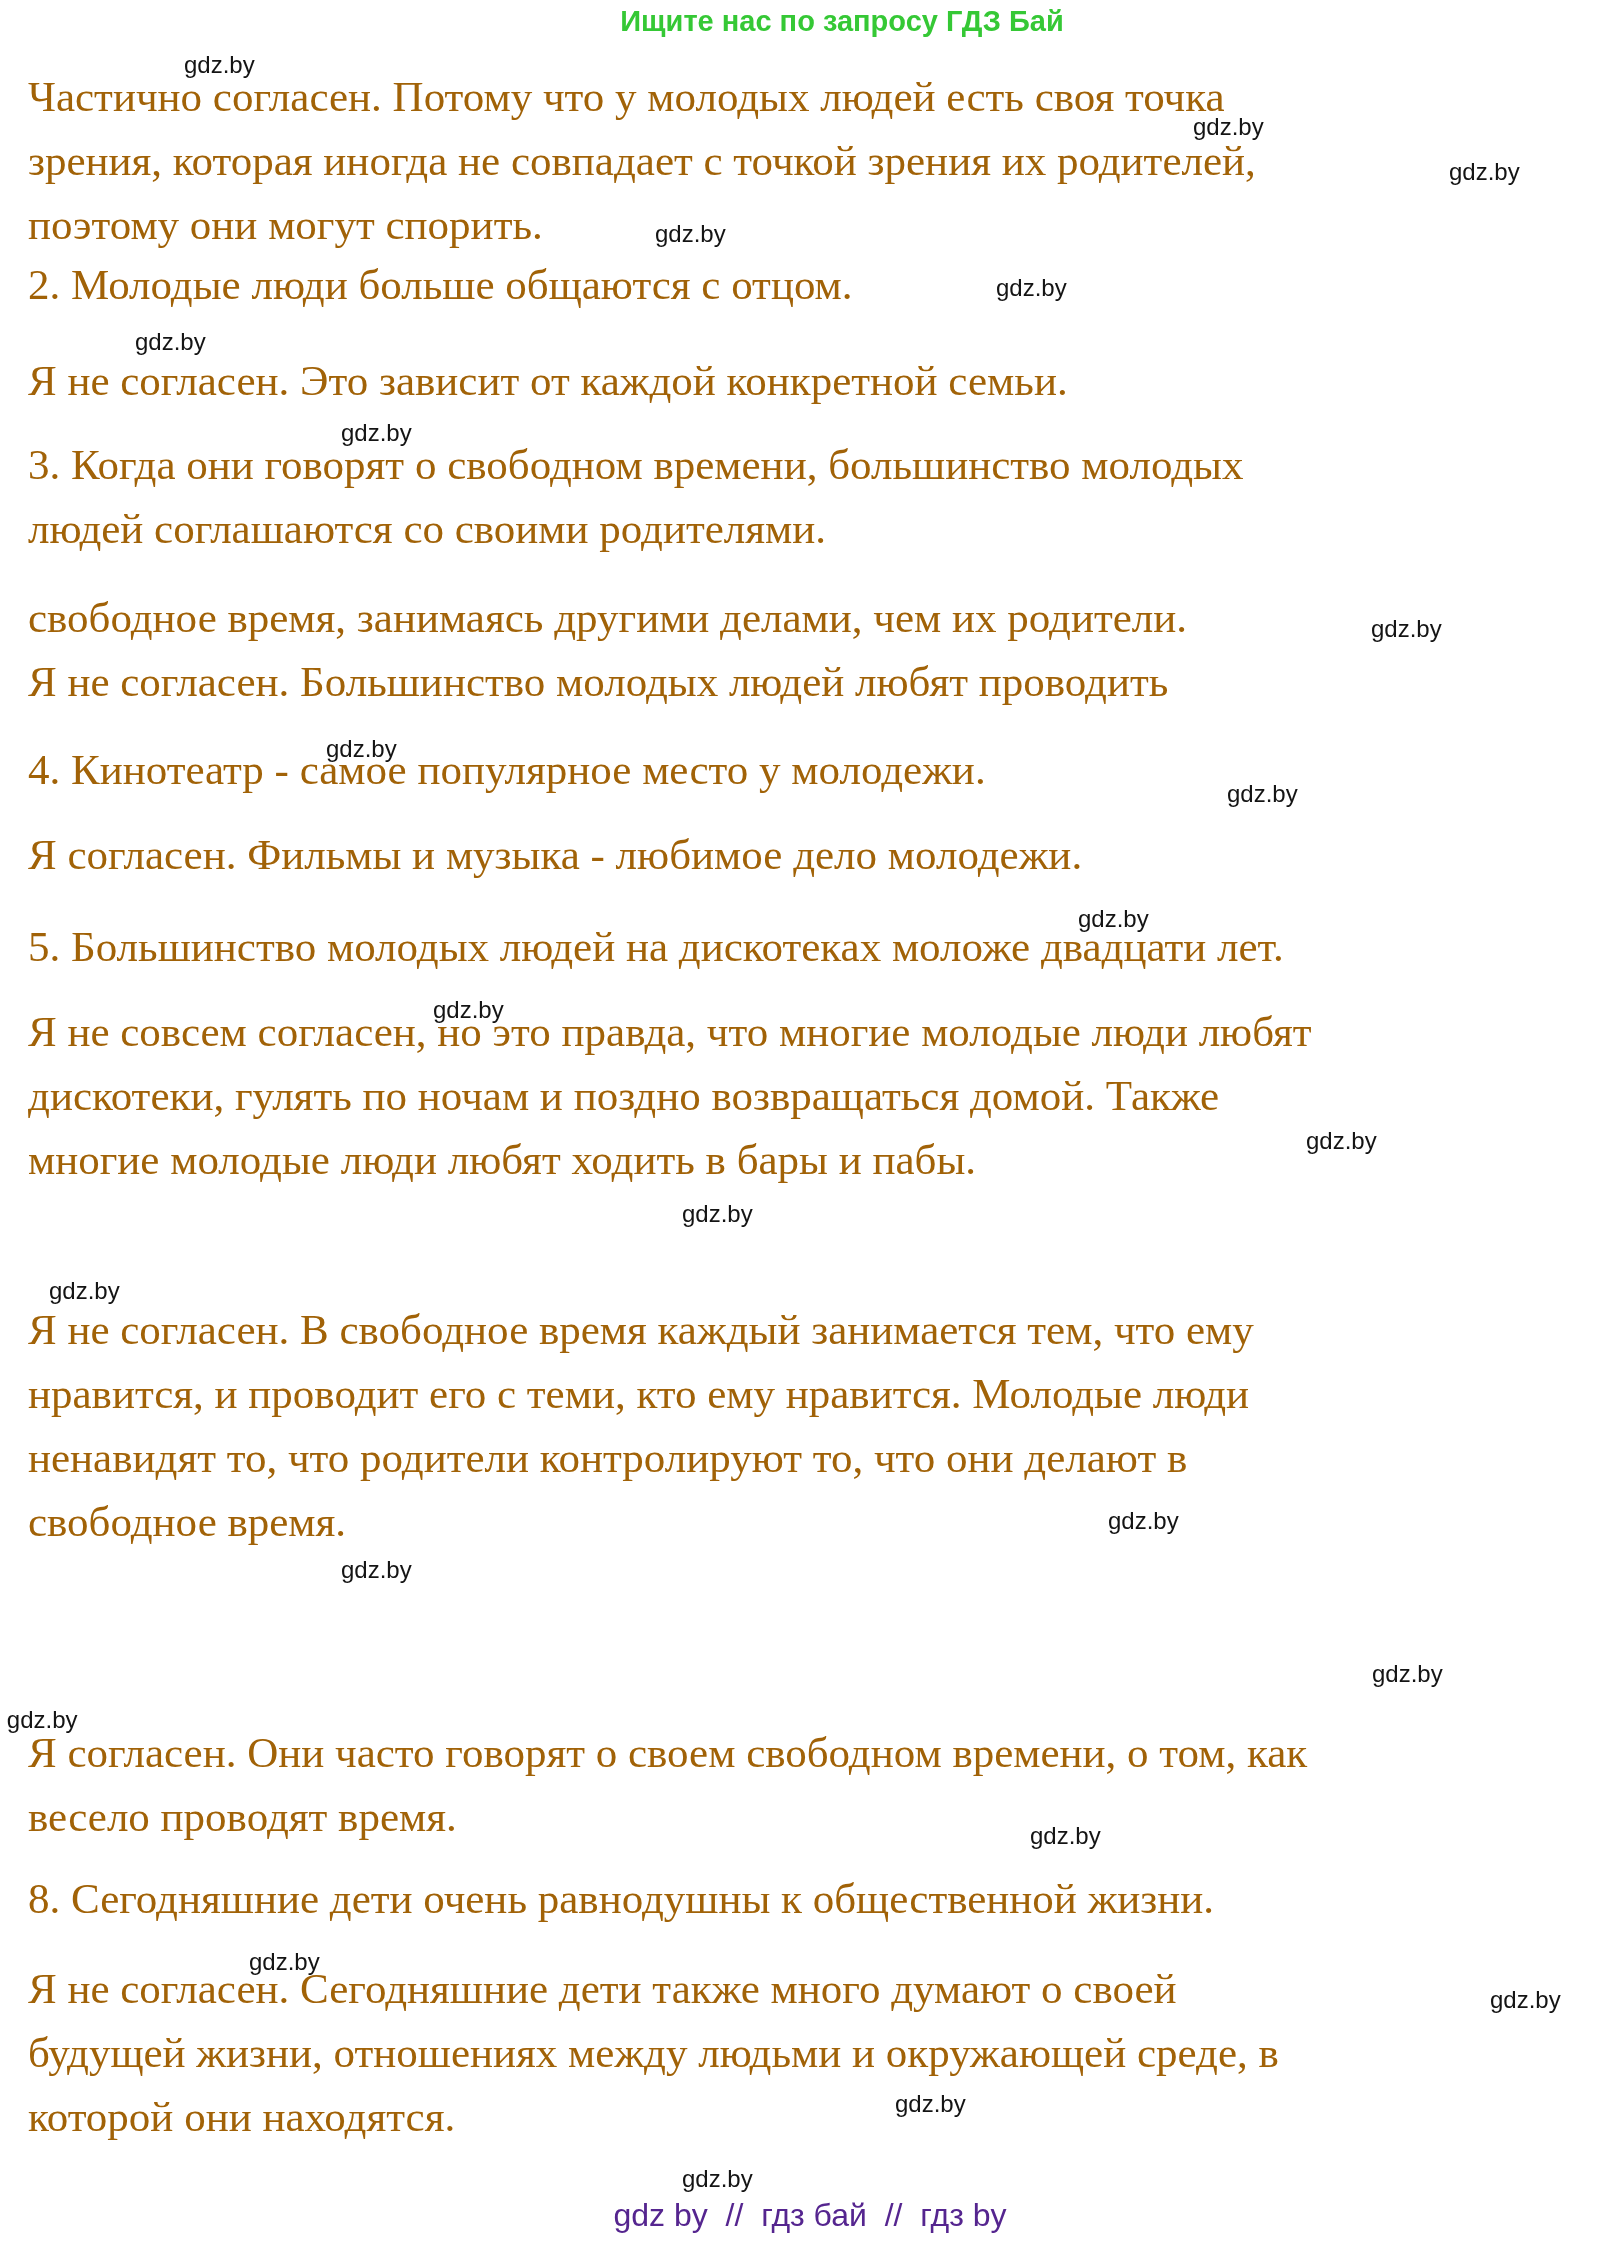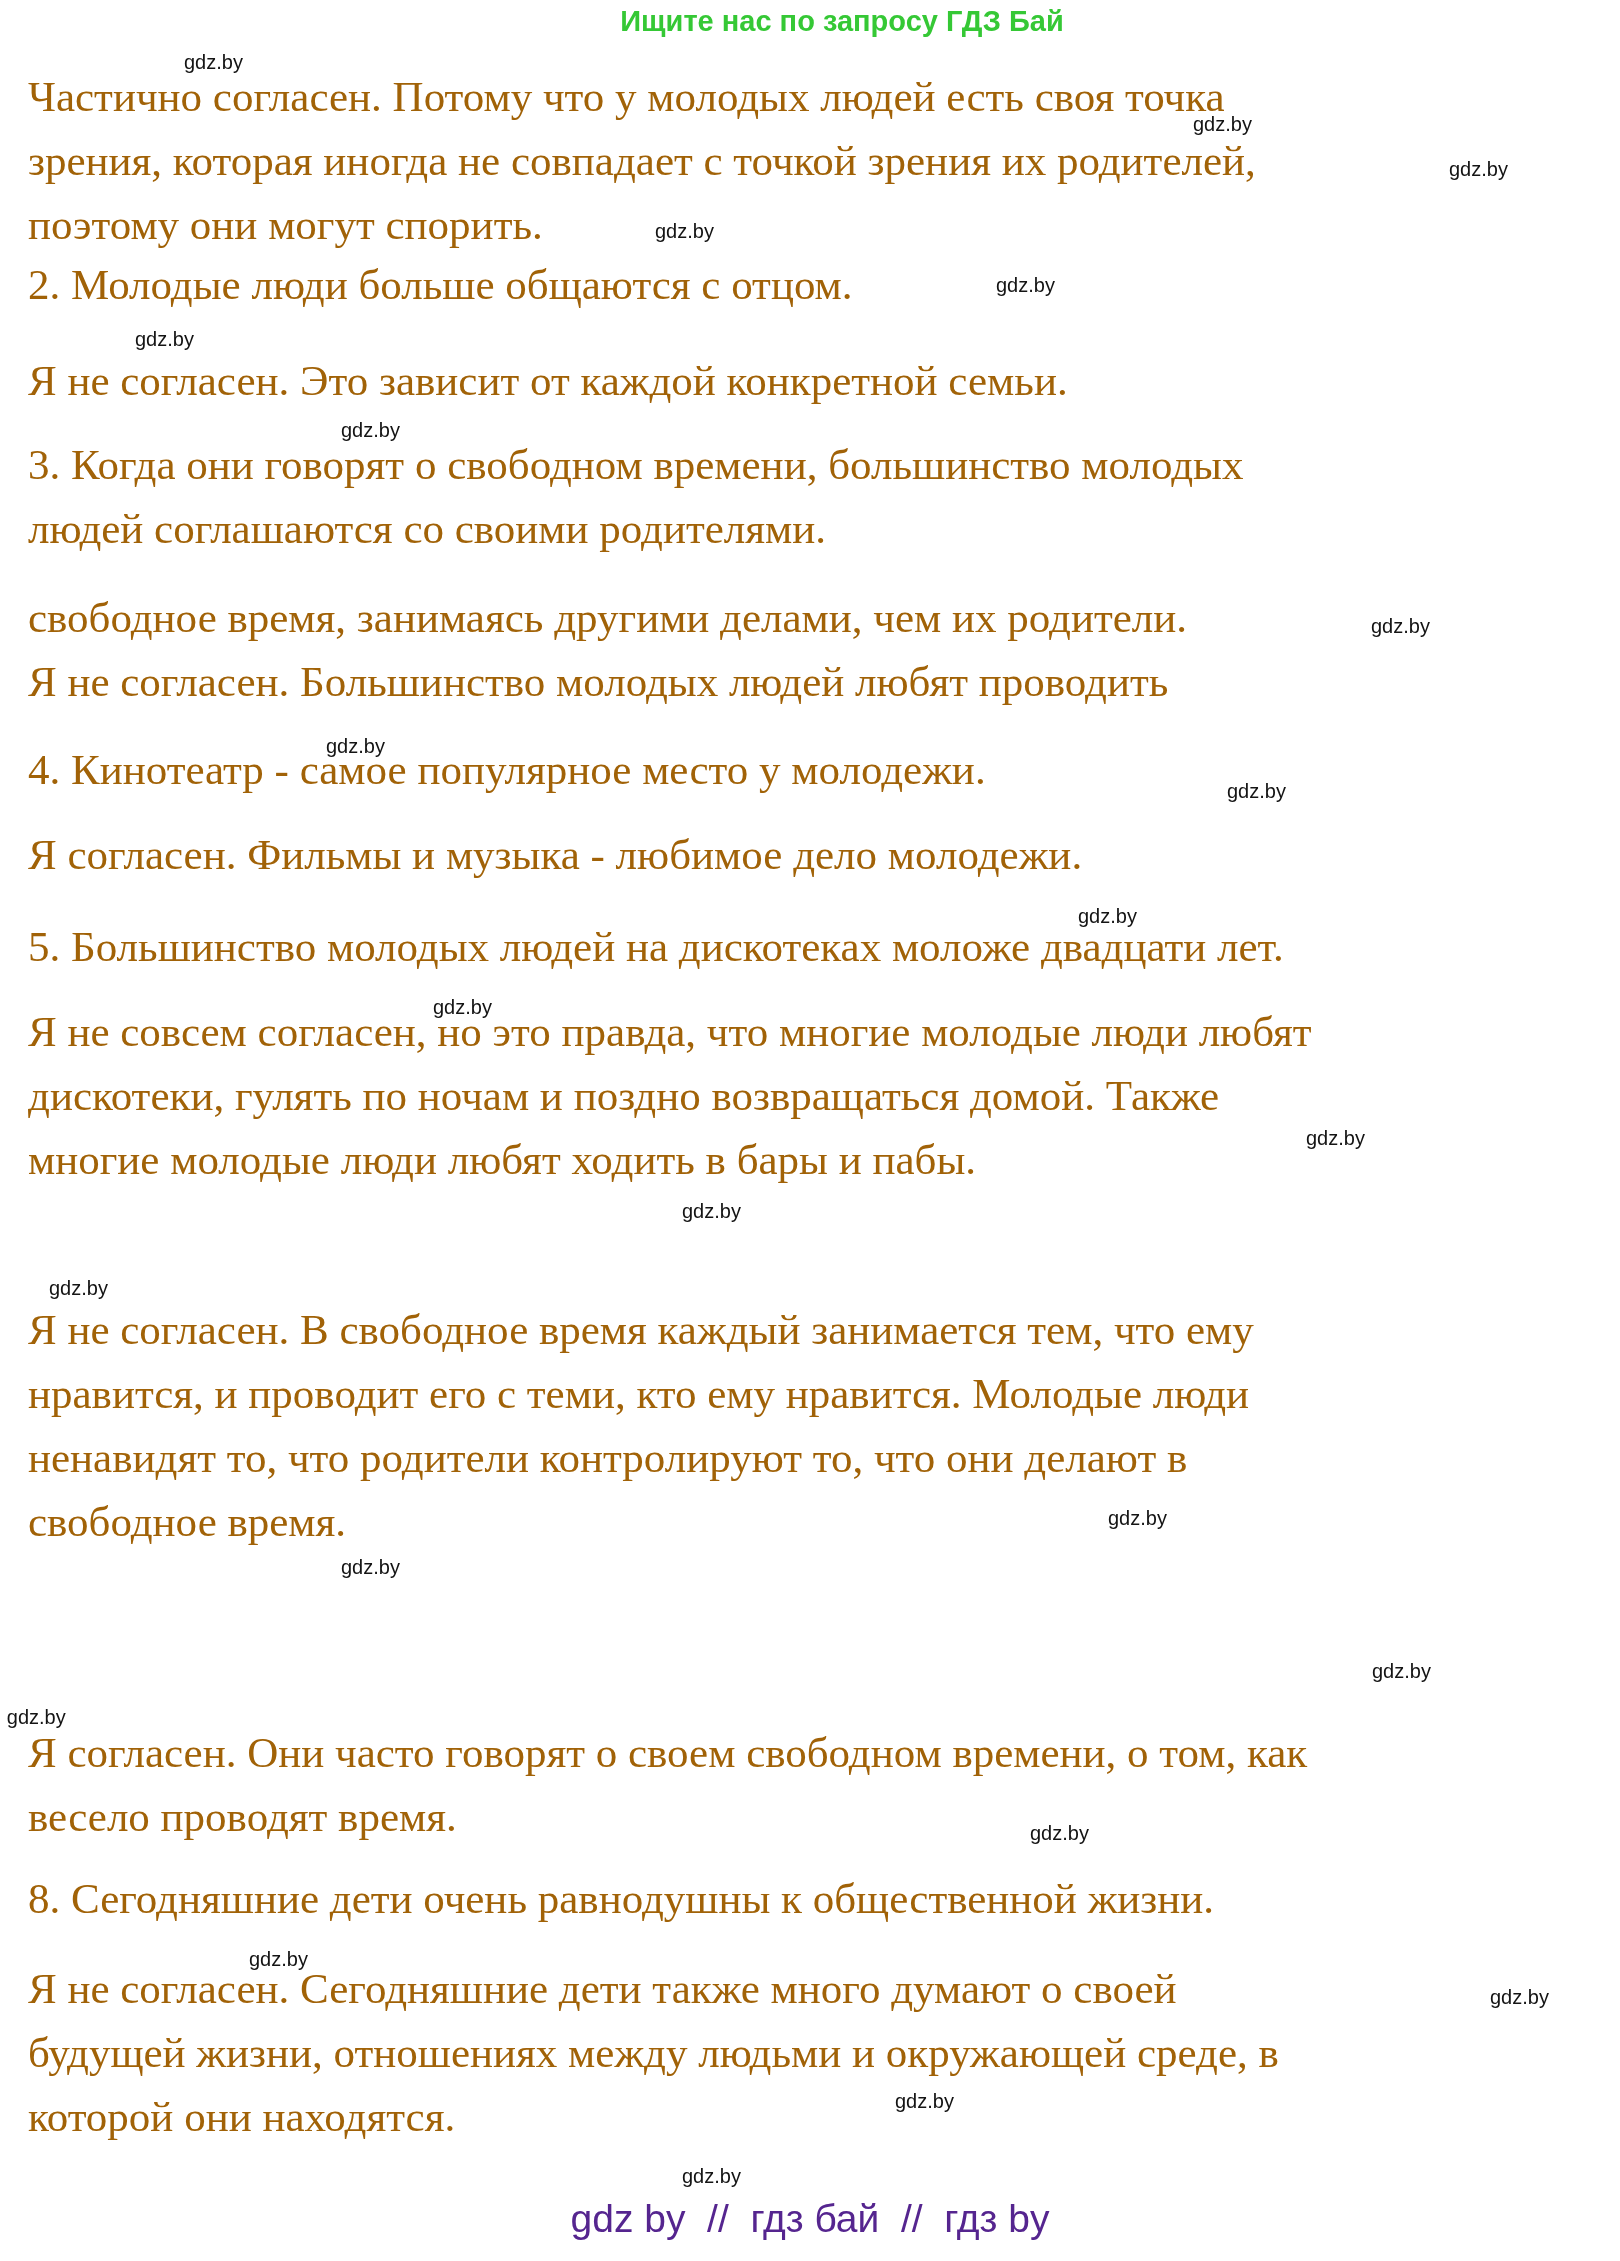--- a/index.html
+++ b/index.html
@@ -29,32 +29,32 @@
     left: 28px;
     right: 34px;
     font-size: 43px;
     line-height: 64px;
     color: #a16207;
   }
   .block .line { white-space: nowrap; }
   .wm {
     position: absolute;
     font-family: "Liberation Sans", sans-serif;
-    font-size: 20px;
+    font-size: 24px;
     color: #141414;
     white-space: nowrap;
   }
   .footer {
     position: absolute;
     top: 2197px;
     left: 0;
     width: 100%;
     text-align: center;
     font-family: "Liberation Sans", sans-serif;
-    font-size: 39px;
+    font-size: 32px;
     color: #55258f;
     white-space: pre;
   }
 </style>
 </head>
 <body>
 
 <div class="page">
 
   <div class="promo-header">Ищите нас по запросу ГДЗ Бай</div>

